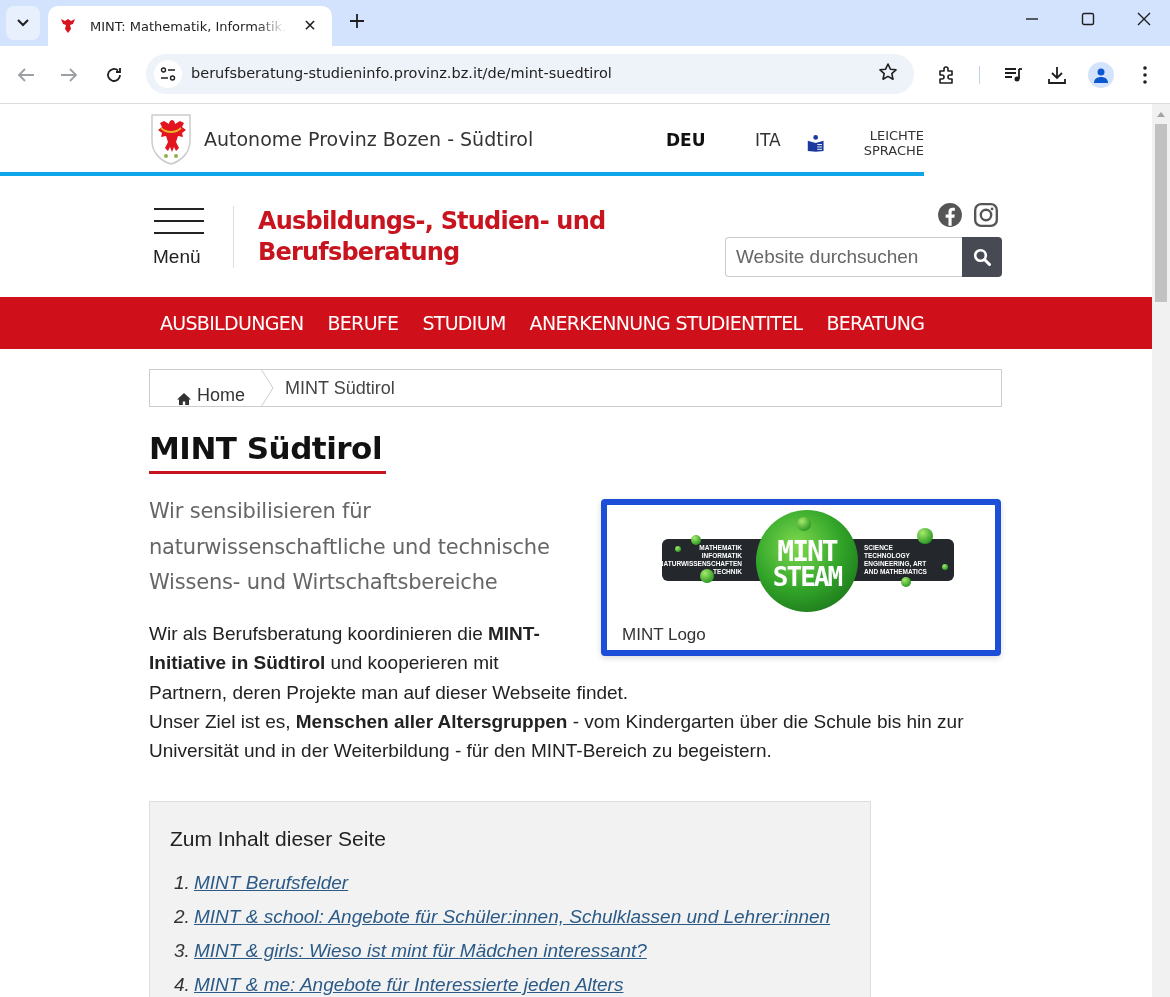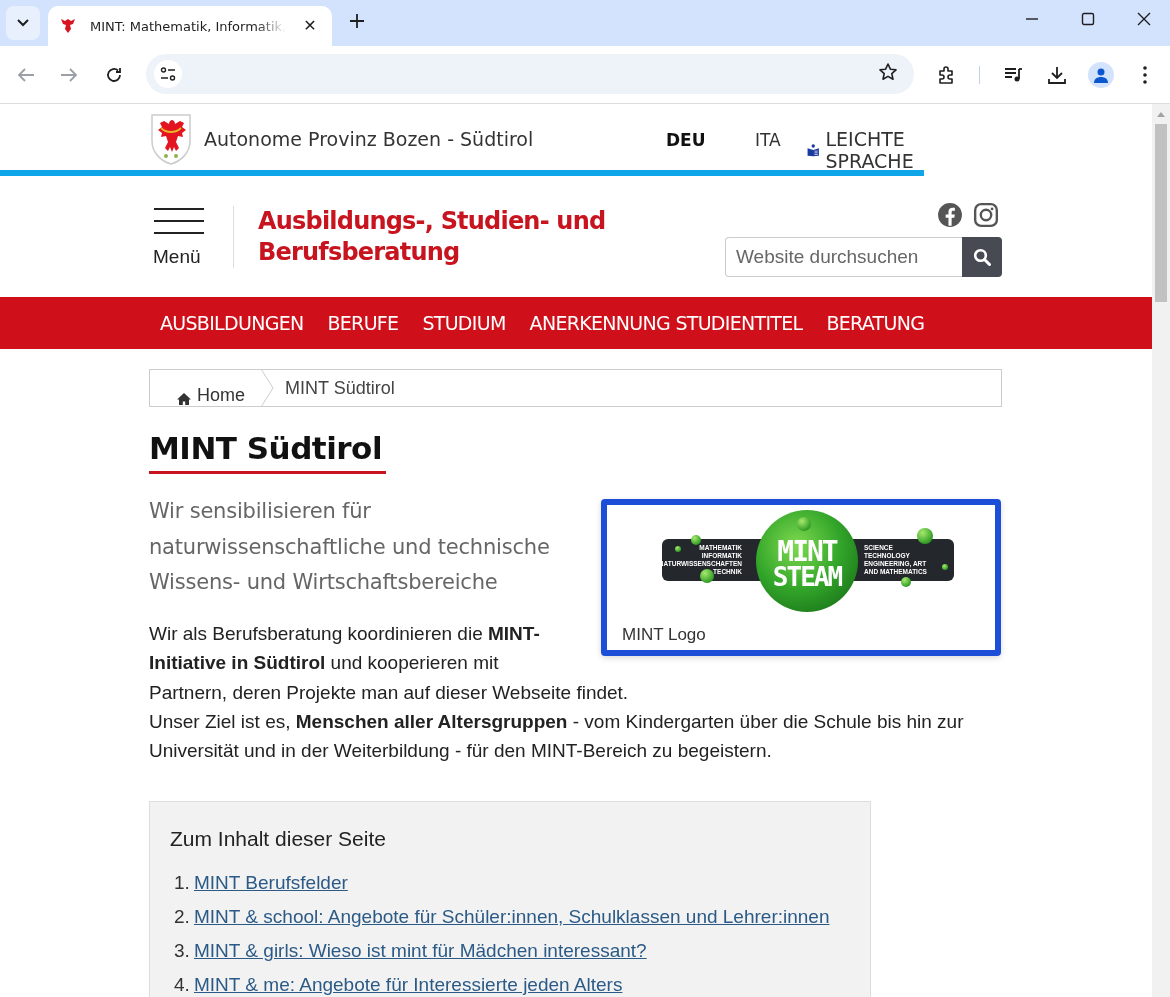--- a/index.html
+++ b/index.html
@@ -25,26 +25,26 @@
   .tb-ico { position:absolute; top: 14px; width: 30px; height: 30px; display:flex; align-items:center; justify-content:center; color:#1f1f1f; }
   .tb-sep { position:absolute; left: 979px; top: 20px; width: 1px; height: 18px; background:#c4d0e8; }
   .avatar { position:absolute; left: 1088px; top: 16px; width: 26px; height: 26px; border-radius: 50%; background: #d3e3fd; display:flex; align-items:center; justify-content:center; }
 
   
   .viewport { position: absolute; left: 0; top: 104px; width: 1152px; height: 893px; overflow: hidden; background:#fff; }
   .scrollbar { position:absolute; left: 1152px; top: 104px; width: 18px; height: 893px; background: #f1f1f1; }
   .scrollbar .up { position:absolute; left: 5px; top: 8px; width:0; height:0; border-left: 4px solid transparent; border-right: 4px solid transparent; border-bottom: 5px solid #a3a3a3; }
   .scrollbar .thumb { position:absolute; left: 3px; top: 20px; width: 12px; height: 178px; background: #c1c1c1; border-radius: 0; }
 
-  .topbar { position:absolute; left:0; top:0; width: 924px; height: 72px; border-bottom: 6px solid #0ea5e9; }
+  .topbar { position:absolute; left:0; top:0; width: 924px; height: 72px; border-bottom: 4px solid #0ea5e9; }
   .prov-logo { position:absolute; left: 149px; top: 8px; width: 44px; height: 54px; }
   .prov-name { position:absolute; left: 204px; top: 24px; font-family: "DejaVu Sans", sans-serif; font-size: 19px; color: #333; }
   .lang { position:absolute; top: 26px; font-family: "DejaVu Sans", sans-serif; font-size: 17px; color:#333; }
   .lang.active { font-weight: bold; color:#111; }
-  .easy-lang { position:absolute; left: 807px; top: 24px; display:flex; align-items:center; gap: 6px; font-family: "DejaVu Sans", sans-serif; font-size: 19px; color:#333; }
+  .easy-lang { position:absolute; left: 807px; top: 24px; display:flex; align-items:center; gap: 6px; font-family: "DejaVu Sans", sans-serif; font-size: 13px; color:#333;text-align:right; }
 
   .header { position:absolute; left:0; top: 74px; width: 1152px; height: 119px; }
   .menu-btn { position:absolute; left: 150px; top: 30px; width: 60px; height: 60px; }
   .menu-btn .bar { position:absolute; left: 4px; width: 50px; height: 2px; background: #222; }
   .menu-btn .label { position:absolute; left: 3px; top: 38px; font-size: 19px; color:#222; }
   .header-divider { position:absolute; left: 233px; top: 28px; width: 1px; height: 62px; background:#ddd; }
   .site-title { position:absolute; left: 258px; top: 28px; font-family: "DejaVu Sans", sans-serif; font-weight: bold; font-size: 24px; line-height: 31px; color: #c8141e; letter-spacing: -0.8px; }
   .social { position:absolute; top: 24px; width: 26px; height: 26px; }
   .search-input { position:absolute; left: 725px; top: 59px; width: 238px; height: 40px; border: 1px solid #ccc; border-right: none; border-radius: 4px 0 0 4px; padding: 0 10px; font-size: 19px; font-family: "Liberation Sans", sans-serif; color:#555; background:#fff; outline: none; }
   .search-input::placeholder { color: #666; }
@@ -68,21 +68,21 @@
   .figure .logo { position:absolute; left: 55px; top: 4px; width: 292px; height: 104px; }
   .figure .caption { position:absolute; left: 15px; top: 120px; font-size: 17px; color: #333; }
 
   .body-text { position:absolute; left: 149px; top: 515px; width: 860px; font-size: 19px; line-height: 29.3px; color: #222; }
   .body-text b { font-weight: bold; }
   .body-text .line { display:block; white-space: nowrap; }
 
   .toc { position:absolute; left: 149px; top: 697px; width: 722px; height: 220px; background: #f2f2f2; border: 1px solid #ddd; }
   .toc .heading { position:absolute; left: 20px; top: 25px; font-size: 21px; color: #222; }
   .toc ol { position:absolute; left: 24px; top: 64px; list-style: none; }
-  .toc li { font-size: 19px; line-height: 34px; color: #333; white-space: nowrap; }
+  .toc li { font-size: 19px; line-height: 34px; color: #333; white-space: nowrap; font-style: italic; }
   .toc li .num { display:inline-block; width: 20px; }
   .toc li a { color: #2b5a87; text-decoration: underline; }
 </style>
 </head>
 <body>
 
 <div class="tabstrip">
   <div class="tab-search">
     <svg width="12" height="8" viewBox="0 0 12 8">
         <path d="M1 1l5 5 5-5" stroke="#1f1f1f" stroke-width="2" fill="none"></path>
@@ -135,20 +135,21 @@
       </svg>
   </div>
   <div class="omnibox">
     <div class="site-ico">
       <svg width="16" height="14" viewBox="0 0 16 14">
           <circle cx="3.5" cy="3" r="2" stroke="#1f1f1f" stroke-width="1.4" fill="none"></circle>
           <path d="M8 3h7M1 11h7" stroke="#1f1f1f" stroke-width="1.4"></path>
           <circle cx="12.5" cy="11" r="2" stroke="#1f1f1f" stroke-width="1.4" fill="none"></circle>
         </svg>
     </div>
+    <span class="url">berufsberatung-studieninfo.provinz.bz.it/de/mint-suedtirol</span>
     <span class="star">
       <svg width="20" height="20" viewBox="0 0 20 20">
           <path d="M10 2l2.4 5.2 5.6.6-4.2 3.8 1.2 5.6L10 14.4 5 17.2l1.2-5.6L2 7.8l5.6-.6z" stroke="#1f1f1f" stroke-width="1.6" fill="none" stroke-linejoin="round"></path>
         </svg>
     </span>
   </div>
   <div class="tb-ico" style="left:932px;">
     <svg width="20" height="20" viewBox="0 0 20 20">
         <path d="M3 6h4V4a2 2 0 0 1 4 0v2h4v4h-2a2 2 0 0 0 0 4h2v4H3v-4h2a2 2 0 0 0 0-4H3z" stroke="#1f1f1f" stroke-width="1.6" fill="none" stroke-linejoin="round"></path>
       </svg>

